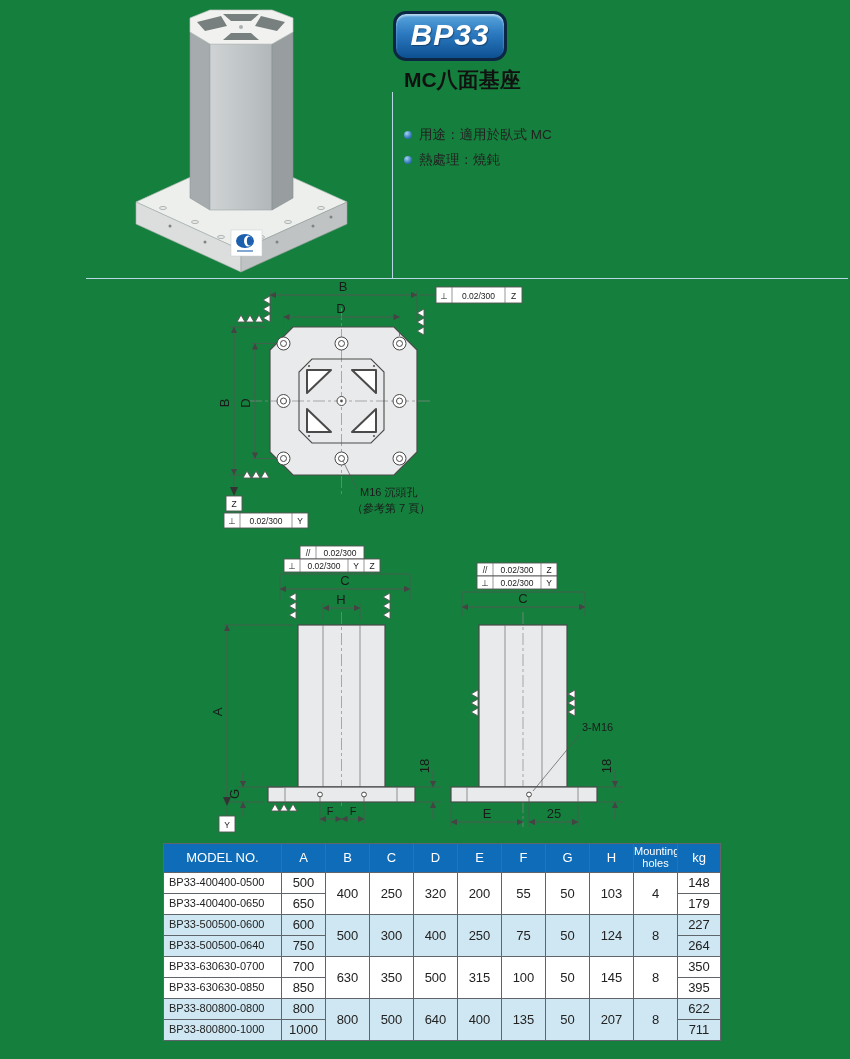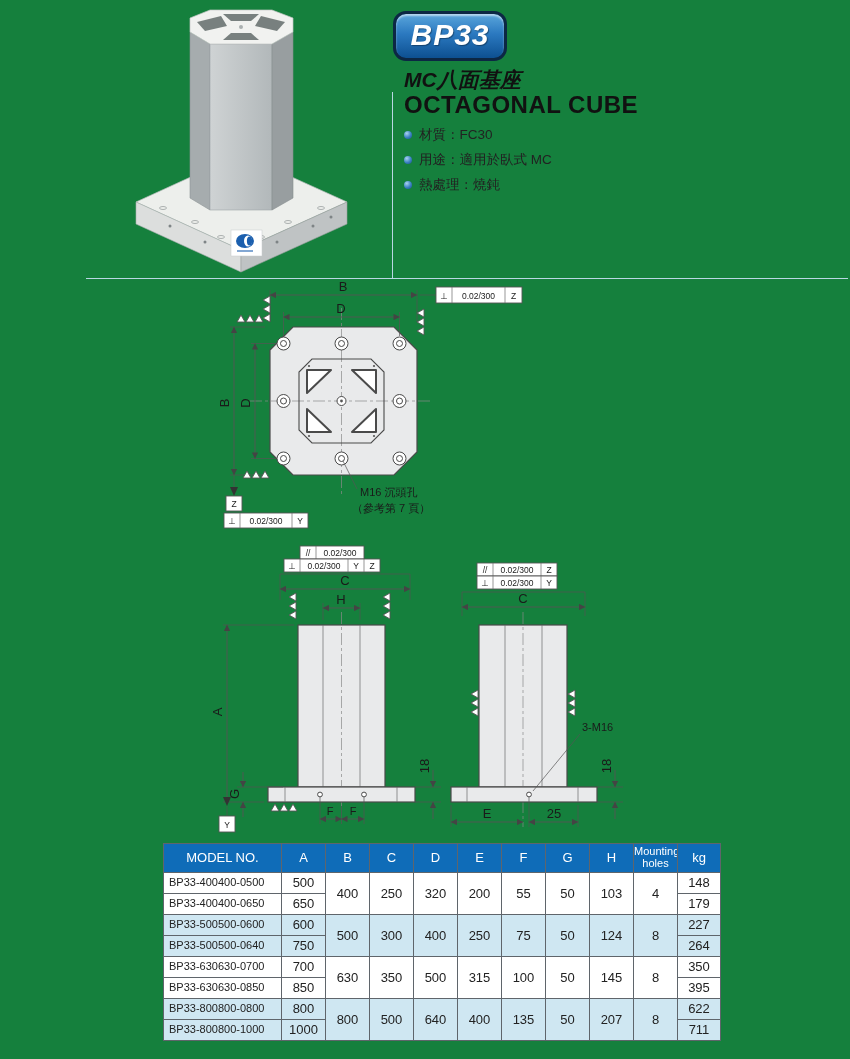--- a/index.html
+++ b/index.html
@@ -5,21 +5,21 @@
   html,body{margin:0;padding:0;background:#fff;}
   .page{position:relative;width:850px;height:1059px;background:#15803d;overflow:hidden;
         font-family:"Liberation Sans",sans-serif;color:#222;}
   
   .badge{position:absolute;left:393px;top:11px;width:108px;height:44px;border-radius:13px;
          background:linear-gradient(180deg,#5aa6dc 0%,#2b79c0 45%,#0d5091 100%);
          border:3px solid #0c2744;box-shadow:inset 0 2px 2px rgba(255,255,255,.55);
          display:flex;align-items:center;justify-content:center;}
   .badge span{color:#fff;font-size:30px;font-weight:bold;font-style:italic;letter-spacing:1px;
          text-shadow:1px 1px 1px rgba(0,0,0,.35);transform:translateY(-1px);}
-  .title-zh{position:absolute;left:404px;top:66px;font-size:21px;font-weight:bold;color:#111;font-style:italic;}
+  .title-zh{position:absolute;left:404px;top:66px;font-size:21px;font-weight:bold;color:#111;}
   .title-en{position:absolute;left:404px;top:91px;font-size:24px;font-weight:bold;color:#111;letter-spacing:.5px;}
   .specs{position:absolute;left:404px;top:126px;}
   .spec{display:flex;align-items:center;margin-bottom:7px;font-size:13.5px;color:#222;}
   .dot{width:8px;height:8px;border-radius:50%;margin-right:7px;flex:0 0 auto;
        background:radial-gradient(circle at 35% 30%,#a8d2ef,#3a7fc1 55%,#174e86);}
   .vdiv{position:absolute;left:392px;top:92px;width:1px;height:186px;background:#b9d7e4;}
   .hdiv{position:absolute;left:86px;top:278px;width:762px;height:1px;background:#b9d7e4;}
   
   .part{fill:#e9eaeb;stroke:#4a4a4a;stroke-width:1.2;}
   .ln{fill:none;stroke:#4a4a4a;stroke-width:1.1;}
@@ -97,26 +97,21 @@
       <ellipse cx="163" cy="241" rx="4" ry="5.5" fill="#fff"></ellipse>
       <ellipse cx="164.5" cy="241" rx="2.6" ry="4.5" fill="#1b5fae"></ellipse>
       <rect x="152" y="250" width="16" height="2" fill="#1b5fae" opacity="0.55"></rect>
     </g>
   </svg>
 
   <div class="badge">
     <span>BP33</span>
   </div>
   <div class="title-zh">MC八面基座</div>
-  <div class="title-en">OCTAGONAL CUBE</div>
   <div class="specs">
-    <div class="spec">
-      <span class="dot"></span>
-      <span>材質：FC30</span>
-    </div>
     <div class="spec">
       <span class="dot"></span>
       <span>用途：適用於臥式 MC</span>
     </div>
     <div class="spec">
       <span class="dot"></span>
       <span>熱處理：燒鈍</span>
     </div>
   </div>
   <div class="vdiv"></div>

